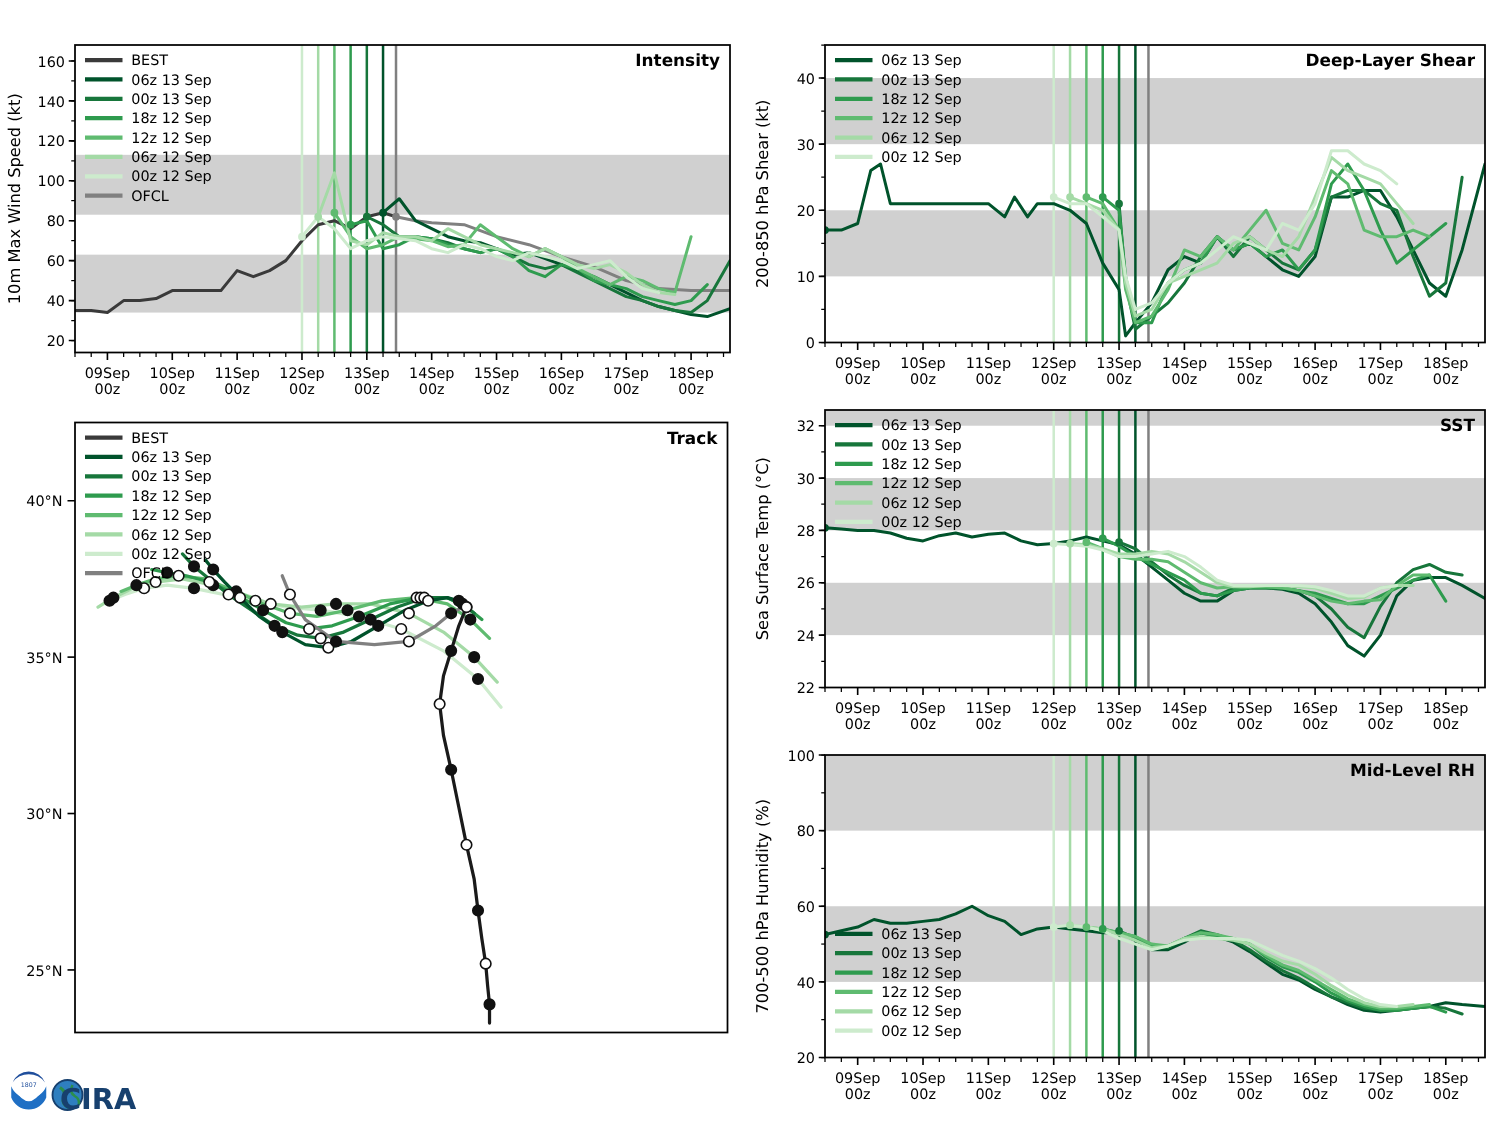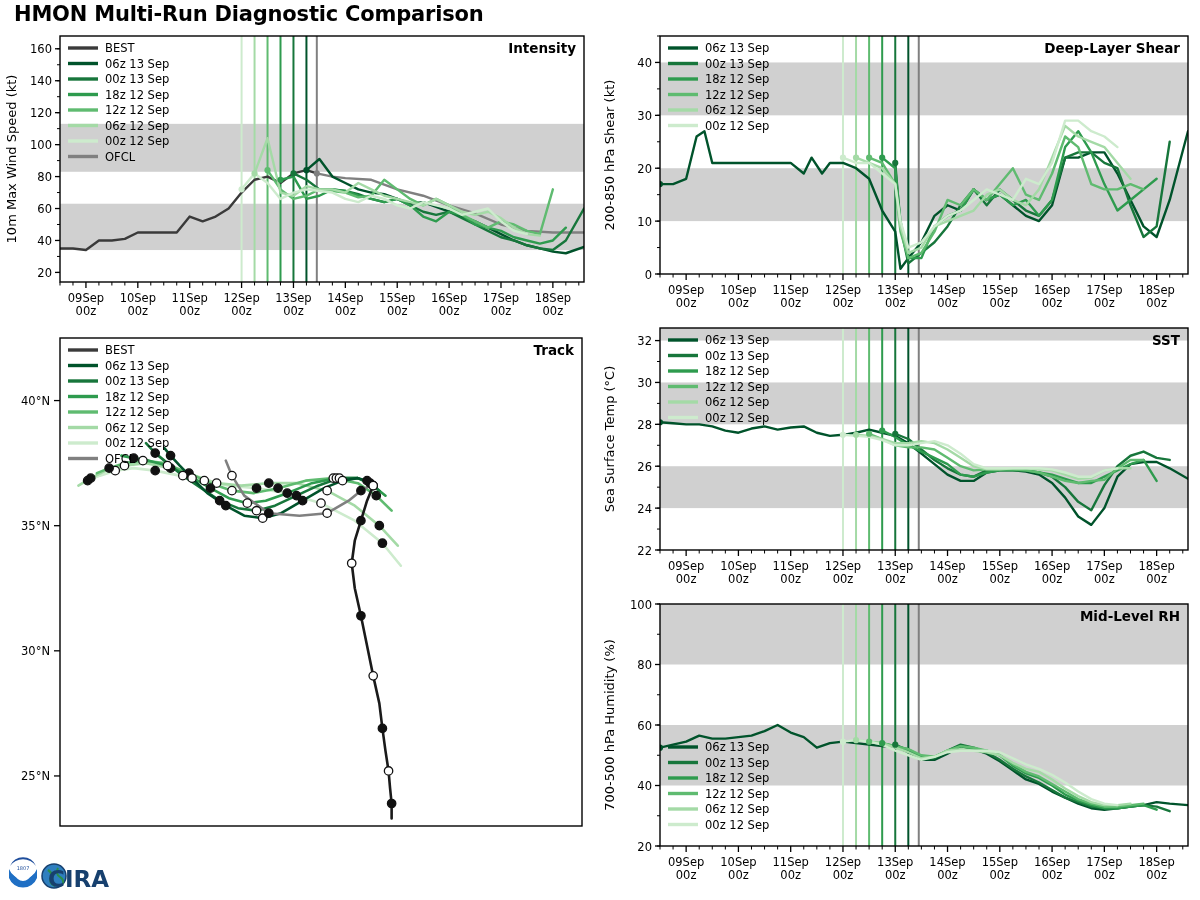--- a/index.html
+++ b/index.html
@@ -10,21 +10,20 @@
   #title-right{right:14px;top:2px;}
   .panel{position:absolute;}
   .panel svg{display:block;}
   .logo{position:absolute;left:6px;top:856px;width:120px;height:42px;text-align:right;}
 </style>
 </head>
 <body>
 
 <div class="wrap">
 
-  <div class="title" id="title-left">HMON Multi-Run Diagnostic Comparison</div>
 
   <div class="panel" id="panel-intensity" style="left:0px;top:28px;">
       <svg width="592" height="302">
         <defs>
           <clipPath id="clip-intensity">
             <rect x="60" y="8" width="524" height="246"></rect>
           </clipPath>
         </defs>
         <g clip-path="url(#clip-intensity)">
           <rect x="60" y="175.72727272727275" width="524" height="46.3246753246753" fill="#d0d0d0"></rect>

